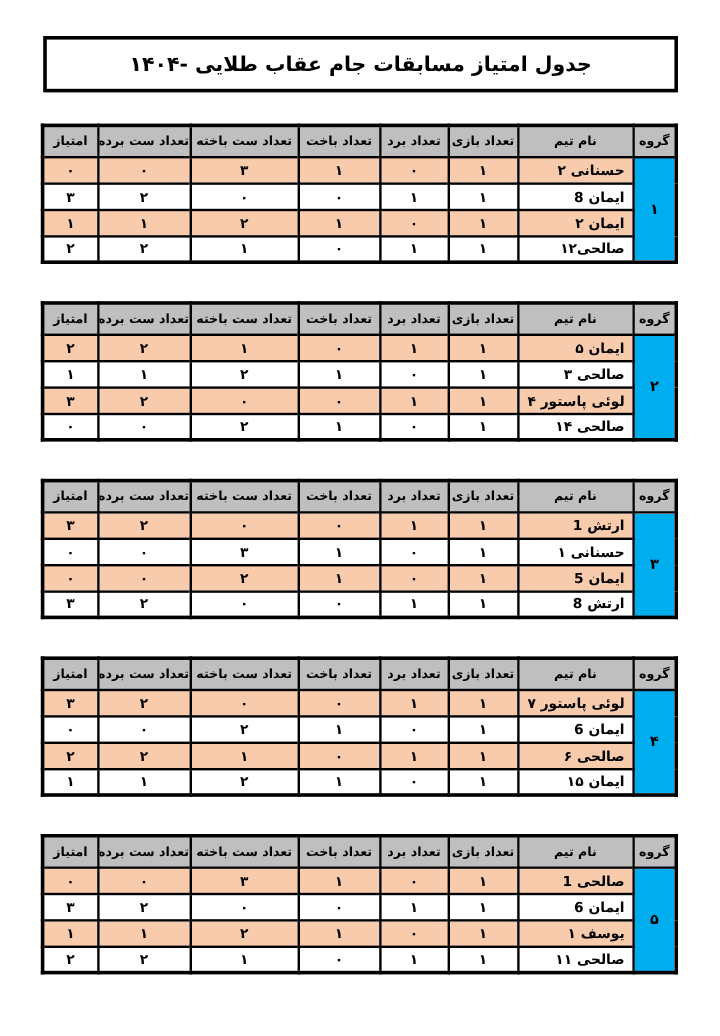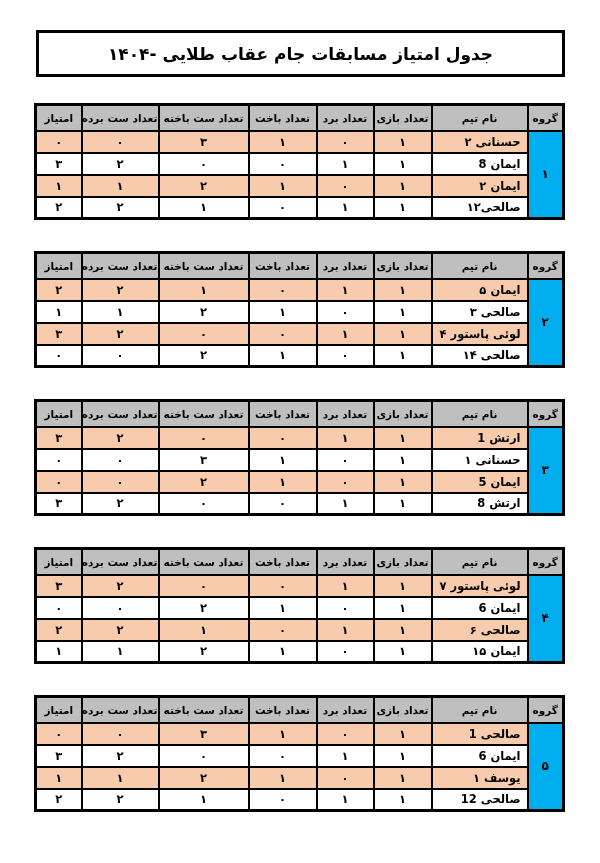--- a/index.html
+++ b/index.html
@@ -375,21 +375,21 @@
       <tr class="alt">
         <td class="team-cell">یوسف ۱</td>
         <td>۱</td>
         <td>۰</td>
         <td>۱</td>
         <td>۲</td>
         <td>۱</td>
         <td>۱</td>
       </tr>
       <tr>
-        <td class="team-cell">صالحی 12</td>
+        <td class="team-cell">صالحی ۱۱</td>
         <td>۱</td>
         <td>۱</td>
         <td>۰</td>
         <td>۱</td>
         <td>۲</td>
         <td>۲</td>
       </tr>
     </tbody>
   </table>
 </div>

